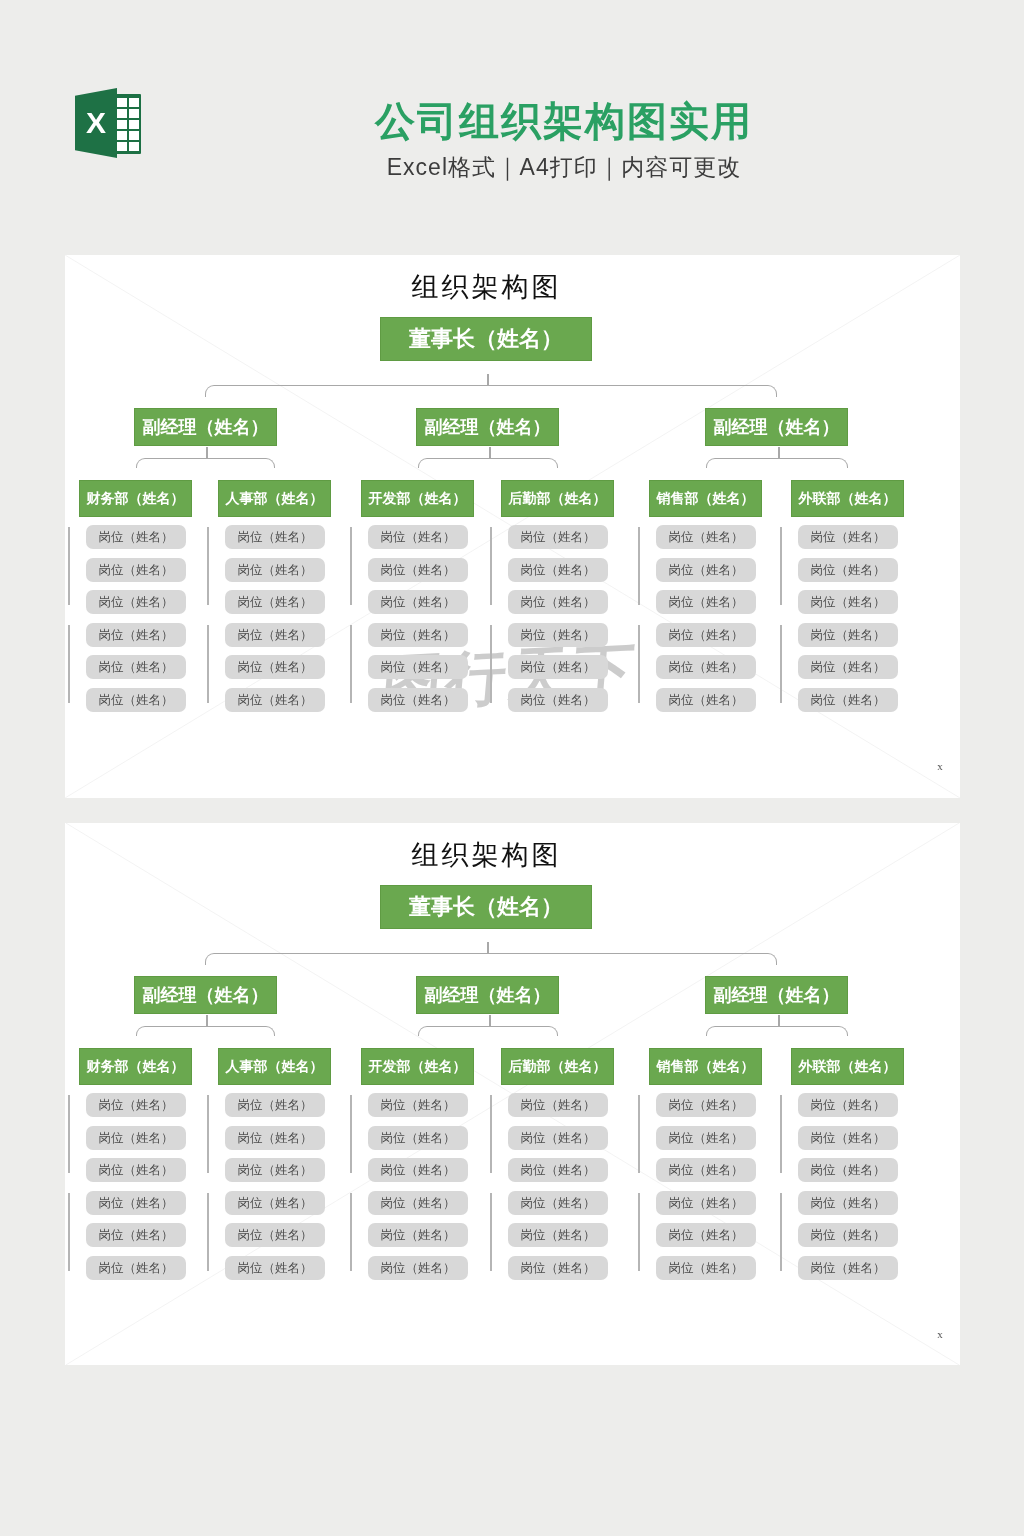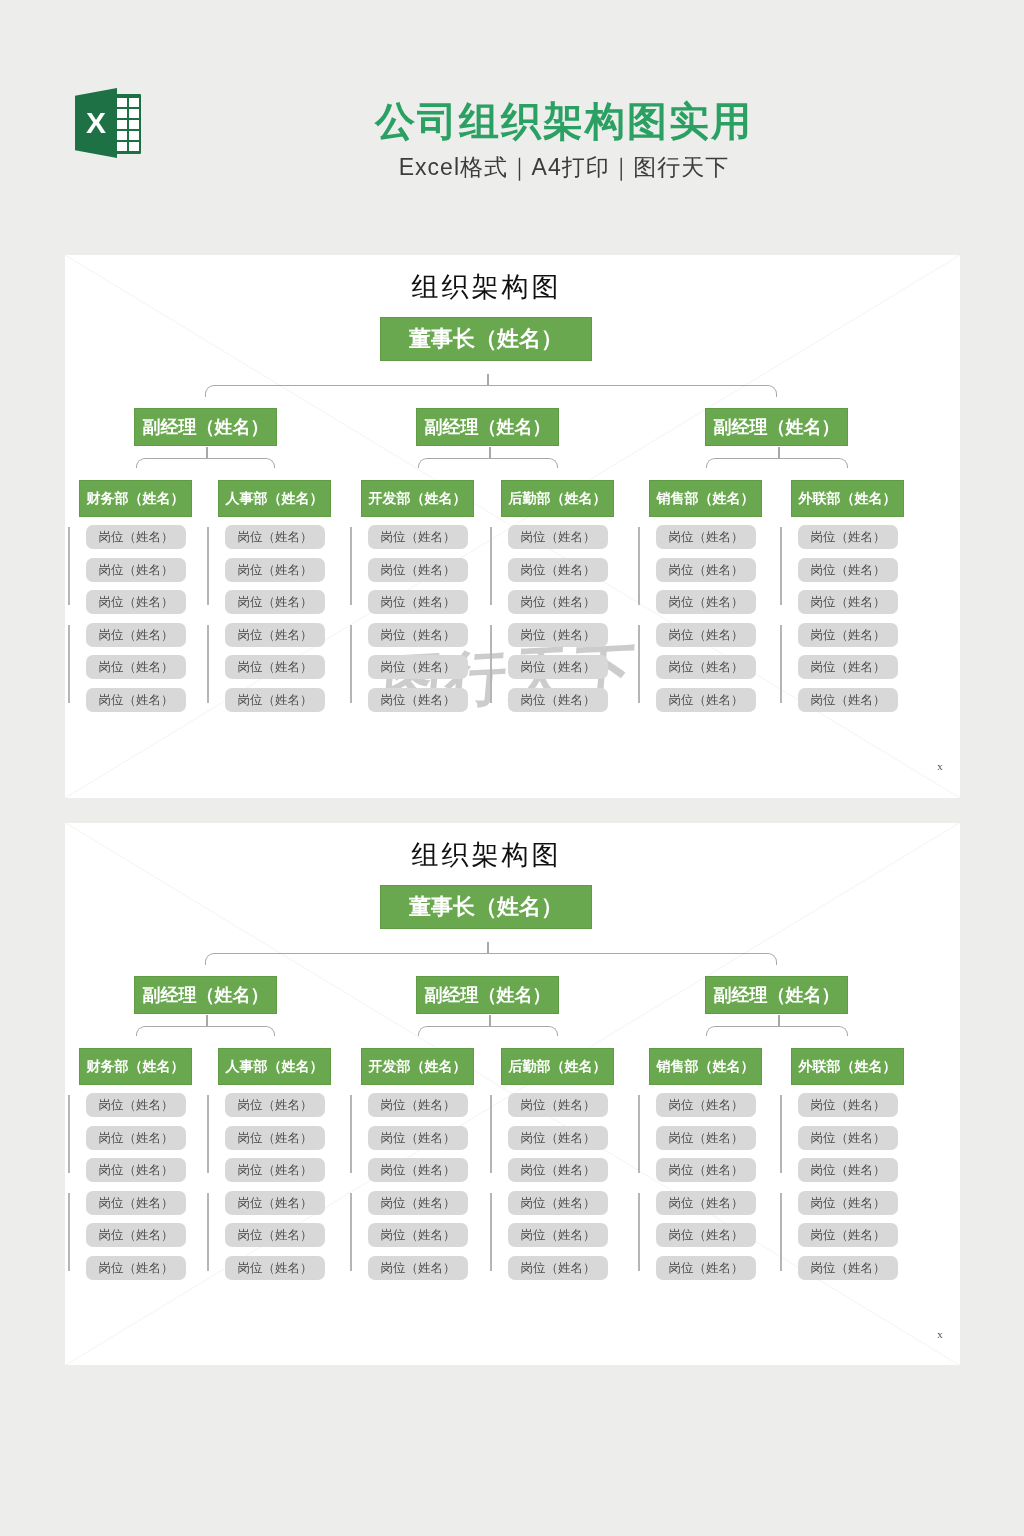--- a/index.html
+++ b/index.html
@@ -72,21 +72,21 @@
 </head>
 <body>
 
 <div class="excel-icon">
   <div class="excel-sheet"></div>
   <div class="excel-flag">
     <span>X</span>
   </div>
 </div>
 <div class="main-title">公司组织架构图实用</div>
-<div class="sub-title">Excel格式｜A4打印｜图行天下</div>
+<div class="sub-title">Excel格式｜A4打印｜内容可更改</div>
 
 <div class="panel" style="top: 255px; height: 543px;">
     <svg class="wm-lines" viewBox="0 0 895 543">
       <line x1="0" y1="0" x2="895" y2="543" stroke="#999" stroke-opacity="0.12"></line>
       <line x1="895" y1="0" x2="0" y2="543" stroke="#999" stroke-opacity="0.12"></line>
     </svg>
     <div class="wm-text">图行天下</div>
     <div class="chart-title">组织架构图</div>
     <div class="gbox chairman">董事长（姓名）</div>
     <div class="brace" style="left: 140px; top: 130px; width: 572px; height: 12px;">

